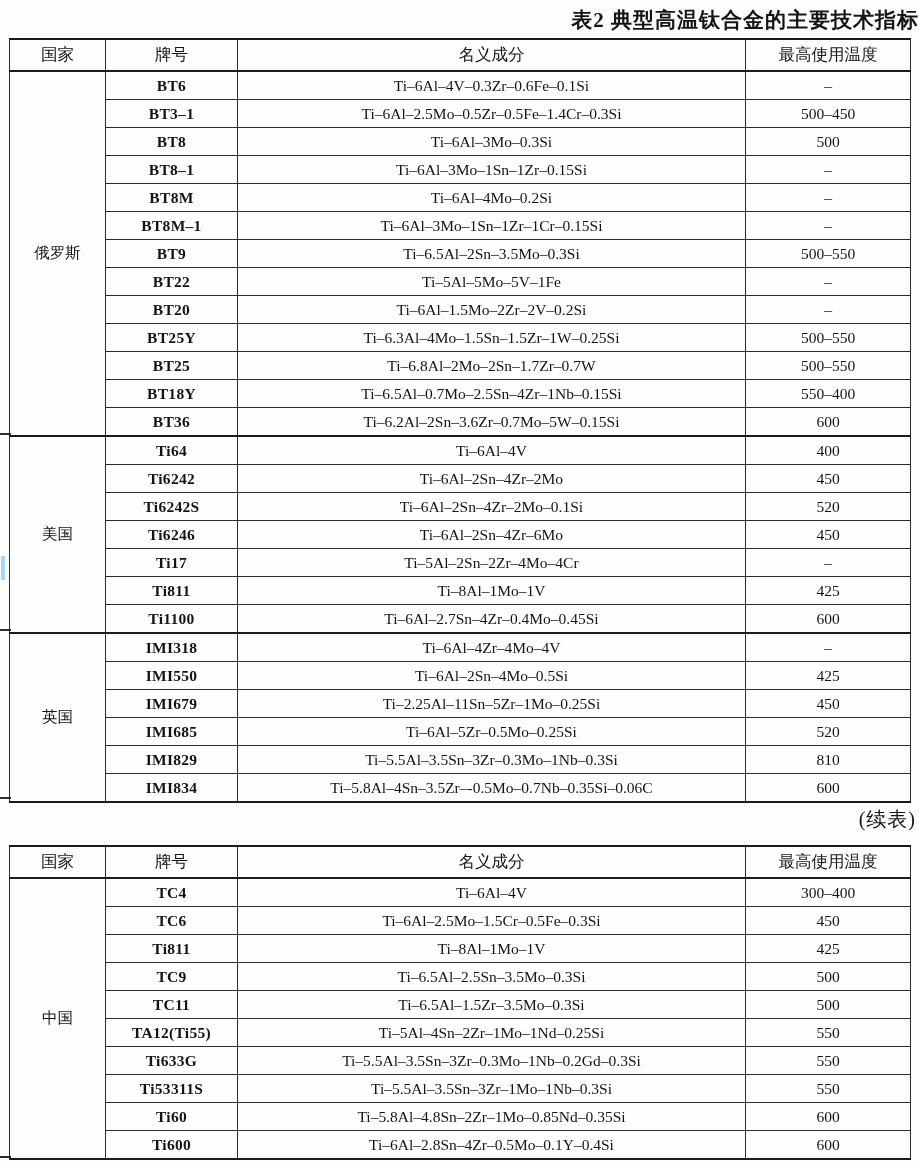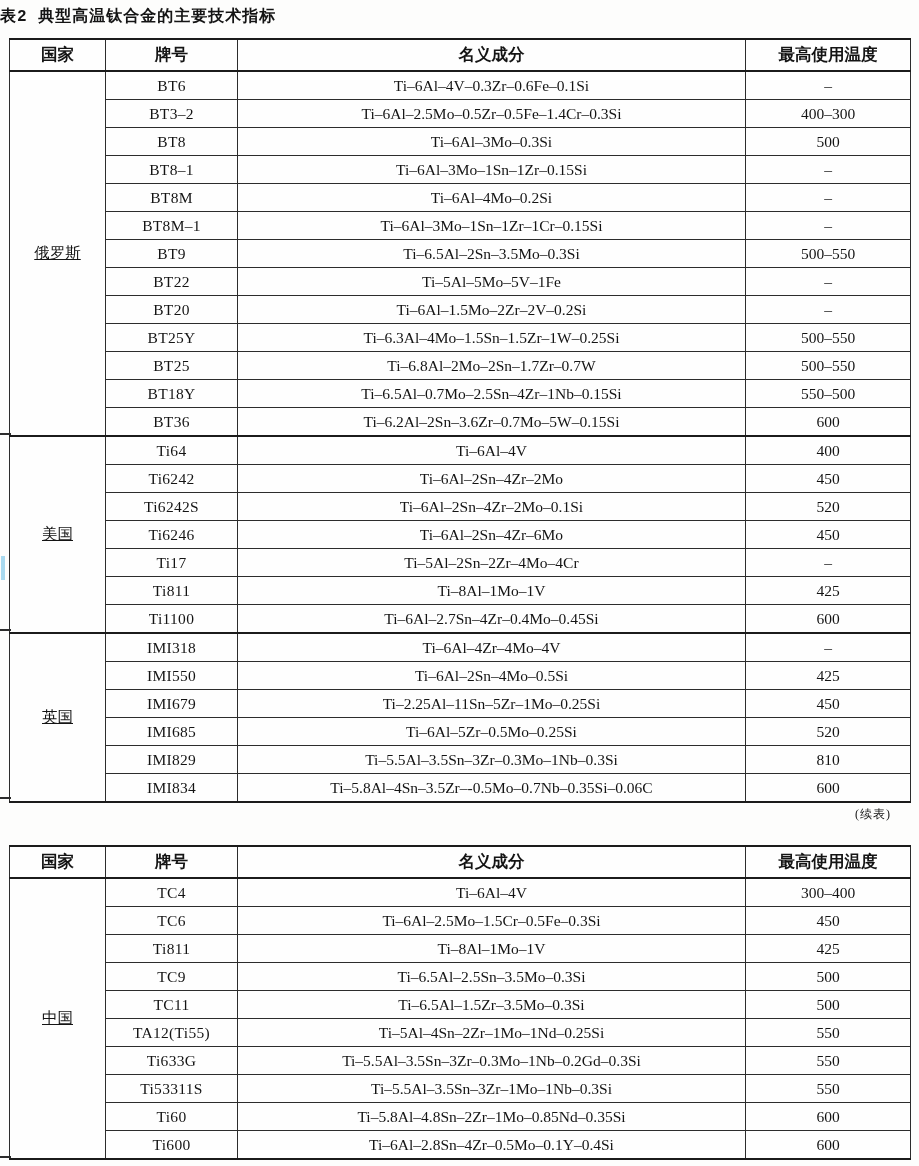--- a/index.html
+++ b/index.html
@@ -7,24 +7,24 @@
     width: 919px; height: 1166px;
     background: #fdfdfc;
     position: relative;
     font-family: "Liberation Serif", serif;
     color: #141414;
     overflow: hidden;
   }
   .doc-title {
     position: absolute;
     top: 6px; left: 0; width: 100%;
-    text-align: left;
-    font-family: Liberation Mono, monospace;
+    text-align: right;
+    font-family: Liberation Serif, serif;
     font-weight: bold;
-    font-size: 16px;
+    font-size: 21px;
     letter-spacing: 1px;
   }
   table.alloy {
     position: absolute;
     left: 9px;
     width: 901px;
     border-collapse: collapse;
     table-layout: fixed;
     background: #fefefe;
   }
@@ -34,33 +34,33 @@
   table.alloy th, table.alloy td {
     border: 1px solid #2c2c2c;
     padding: 0 4px;
     text-align: center;
     vertical-align: middle;
     overflow: hidden;
     white-space: nowrap;
   }
   table.alloy thead th {
     height: 30px;
-    font-weight: bold;
+    font-weight: normal;
     font-size: 16.5px;
     border-bottom: 2px solid #1b1b1b;
   }
   table.alloy tbody { border-top: 2px solid #1b1b1b; }
   table.alloy tbody tr.group-first td { border-top: 2px solid #1b1b1b; }
   table.alloy td { height: 27px; font-size: 15.5px; }
-  td.country-cell { font-size: 16.5px; text-decoration: underline; }
-  td.grade-cell { letter-spacing: 0.3px; }
+  td.country-cell { font-size: 16.5px; }
+  td.grade-cell { letter-spacing: 0.3px; font-weight: bold; }
   .cont-label {
     position: absolute;
-    top: 806px; right: 28px;
-    font-size: 12px;
+    top: 806px; right: 3px;
+    font-size: 20px;
     letter-spacing: 1px;
   }
   
   .scan-blue {
     position: absolute; left: 1px; top: 556px;
     width: 4px; height: 24px; background: #a8d9ef;
   }
   .edge-stub {
     position: absolute; left: 0; width: 11px; height: 2px; background: #2c2c2c;
   }
@@ -86,23 +86,23 @@
       </tr>
     </thead>
     <tbody>
       <tr class="group-first">
         <td class="country-cell" rowspan="13">俄罗斯</td>
         <td class="grade-cell">BT6</td>
         <td class="composition-cell">Ti–6Al–4V–0.3Zr–0.6Fe–0.1Si</td>
         <td class="temperature-cell">–</td>
       </tr>
       <tr>
-        <td class="grade-cell">BT3–2</td>
+        <td class="grade-cell">BT3–1</td>
         <td class="composition-cell">Ti–6Al–2.5Mo–0.5Zr–0.5Fe–1.4Cr–0.3Si</td>
-        <td class="temperature-cell">400–300</td>
+        <td class="temperature-cell">500–450</td>
       </tr>
       <tr>
         <td class="grade-cell">BT8</td>
         <td class="composition-cell">Ti–6Al–3Mo–0.3Si</td>
         <td class="temperature-cell">500</td>
       </tr>
       <tr>
         <td class="grade-cell">BT8–1</td>
         <td class="composition-cell">Ti–6Al–3Mo–1Sn–1Zr–0.15Si</td>
         <td class="temperature-cell">–</td>
@@ -138,21 +138,21 @@
         <td class="temperature-cell">500–550</td>
       </tr>
       <tr>
         <td class="grade-cell">BT25</td>
         <td class="composition-cell">Ti–6.8Al–2Mo–2Sn–1.7Zr–0.7W</td>
         <td class="temperature-cell">500–550</td>
       </tr>
       <tr>
         <td class="grade-cell">BT18Y</td>
         <td class="composition-cell">Ti–6.5Al–0.7Mo–2.5Sn–4Zr–1Nb–0.15Si</td>
-        <td class="temperature-cell">550–500</td>
+        <td class="temperature-cell">550–400</td>
       </tr>
       <tr>
         <td class="grade-cell">BT36</td>
         <td class="composition-cell">Ti–6.2Al–2Sn–3.6Zr–0.7Mo–5W–0.15Si</td>
         <td class="temperature-cell">600</td>
       </tr>
     </tbody>
     <tbody>
       <tr class="group-first">
         <td class="country-cell" rowspan="7">美国</td>

